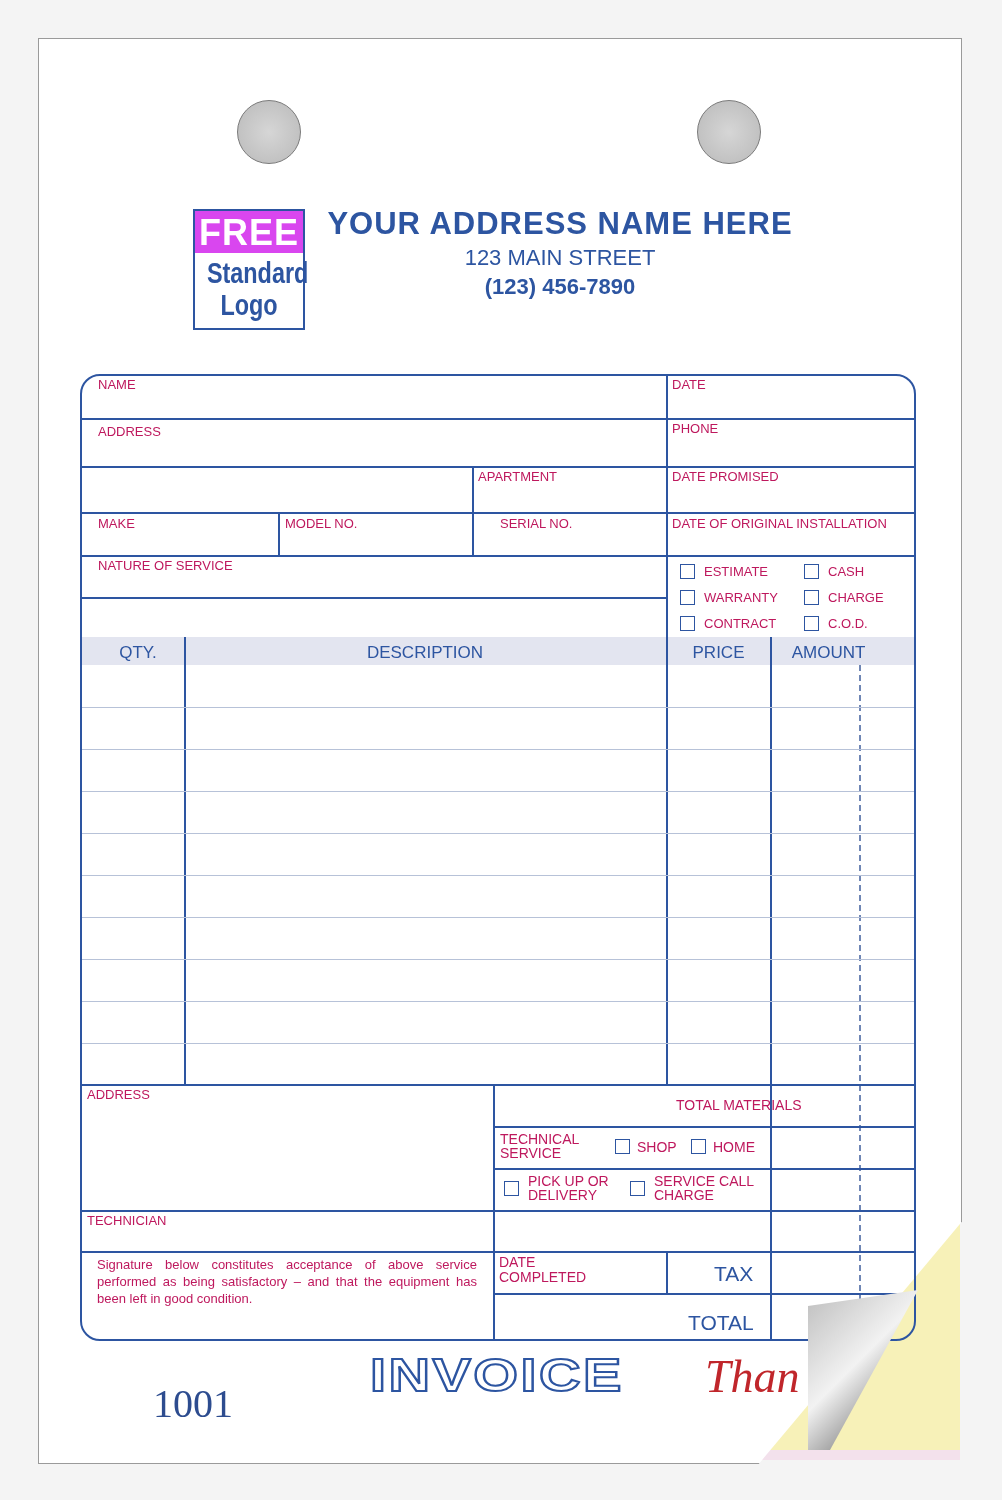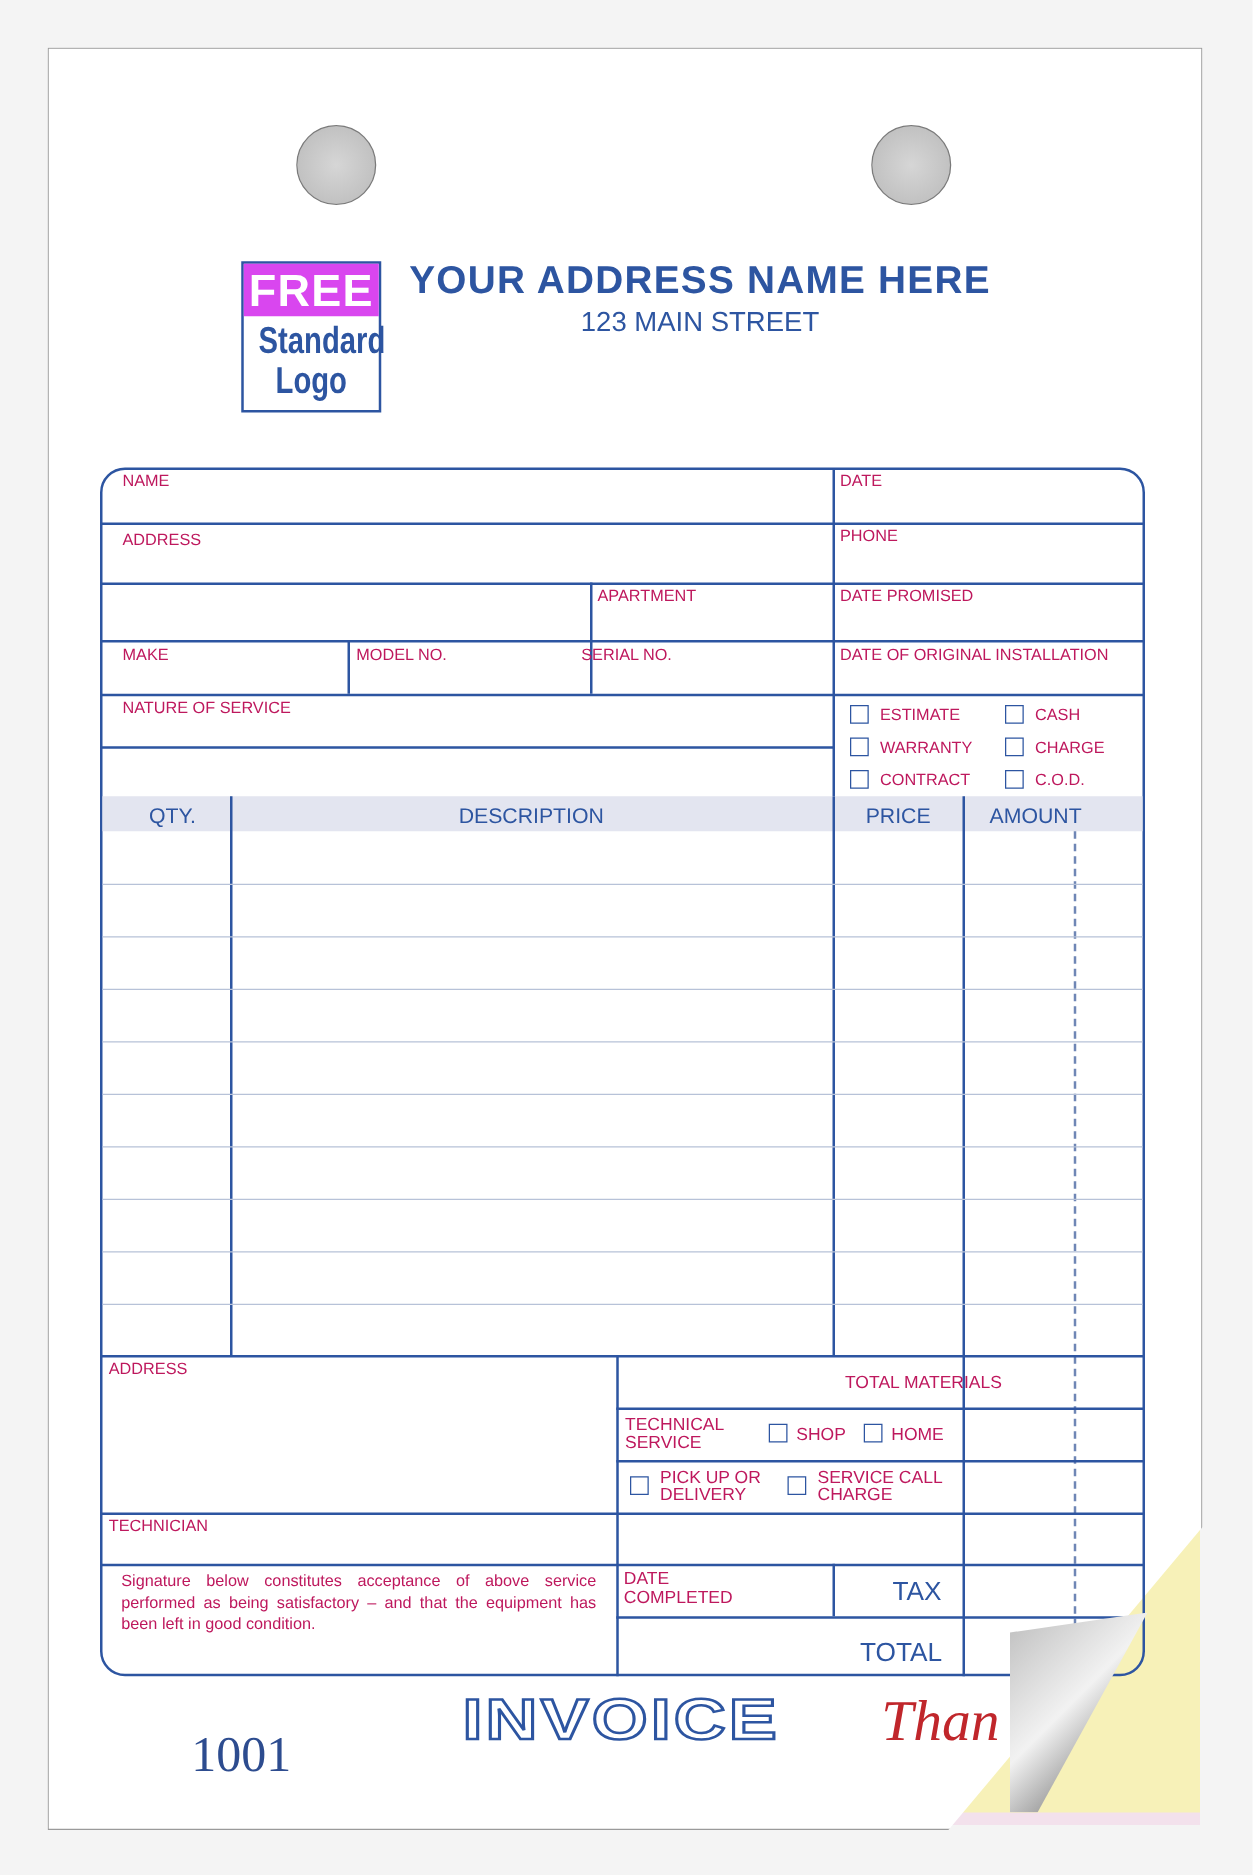--- a/index.html
+++ b/index.html
@@ -42,20 +42,21 @@
 
 <div class="logo">
   <div class="top">FREE</div>
   <div class="mid">Standard</div>
   <div class="mid" style="margin-top:0">Logo</div>
 </div>
 
 <div class="company">
   <div class="name">YOUR ADDRESS NAME HERE</div>
   <div class="line">123 MAIN STREET</div>
+  <div class="phone">(123) 456-7890</div>
 </div>
 
 <div class="form"></div>
 
 <div class="h" style="left:81px;top:418px;width:834px;"></div>
 <div class="h" style="left:81px;top:466px;width:834px;"></div>
 <div class="h" style="left:81px;top:512px;width:834px;"></div>
 <div class="h" style="left:81px;top:555px;width:834px;"></div>
 <div class="h" style="left:81px;top:597px;width:586px;"></div>
 <div class="v" style="left:666px;top:375px;height:262px;"></div>
@@ -63,21 +64,21 @@
 <div class="v" style="left:278px;top:512px;height:43px;"></div>
 
 <div class="lbl" style="left:98px;top:377px;">NAME</div>
 <div class="lbl" style="left:672px;top:377px;">DATE</div>
 <div class="lbl" style="left:98px;top:424px;">ADDRESS</div>
 <div class="lbl" style="left:672px;top:421px;">PHONE</div>
 <div class="lbl" style="left:478px;top:469px;">APARTMENT</div>
 <div class="lbl" style="left:672px;top:469px;">DATE PROMISED</div>
 <div class="lbl" style="left:98px;top:516px;">MAKE</div>
 <div class="lbl" style="left:285px;top:516px;">MODEL NO.</div>
-<div class="lbl" style="left:465px;top:516px;">SERIAL NO.</div>
+<div class="lbl" style="left:500px;top:516px;">SERIAL NO.</div>
 <div class="lbl" style="left:672px;top:516px;">DATE OF ORIGINAL INSTALLATION</div>
 <div class="lbl" style="left:98px;top:558px;">NATURE OF SERVICE</div>
 
 <div class="cb" style="left:680px;top:564px;"></div>
 <div class="lbl" style="left:704px;top:564px;">ESTIMATE</div>
 <div class="cb" style="left:804px;top:564px;"></div>
 <div class="lbl" style="left:828px;top:564px;">CASH</div>
 <div class="cb" style="left:680px;top:590px;"></div>
 <div class="lbl" style="left:704px;top:590px;">WARRANTY</div>
 <div class="cb" style="left:804px;top:590px;"></div>

